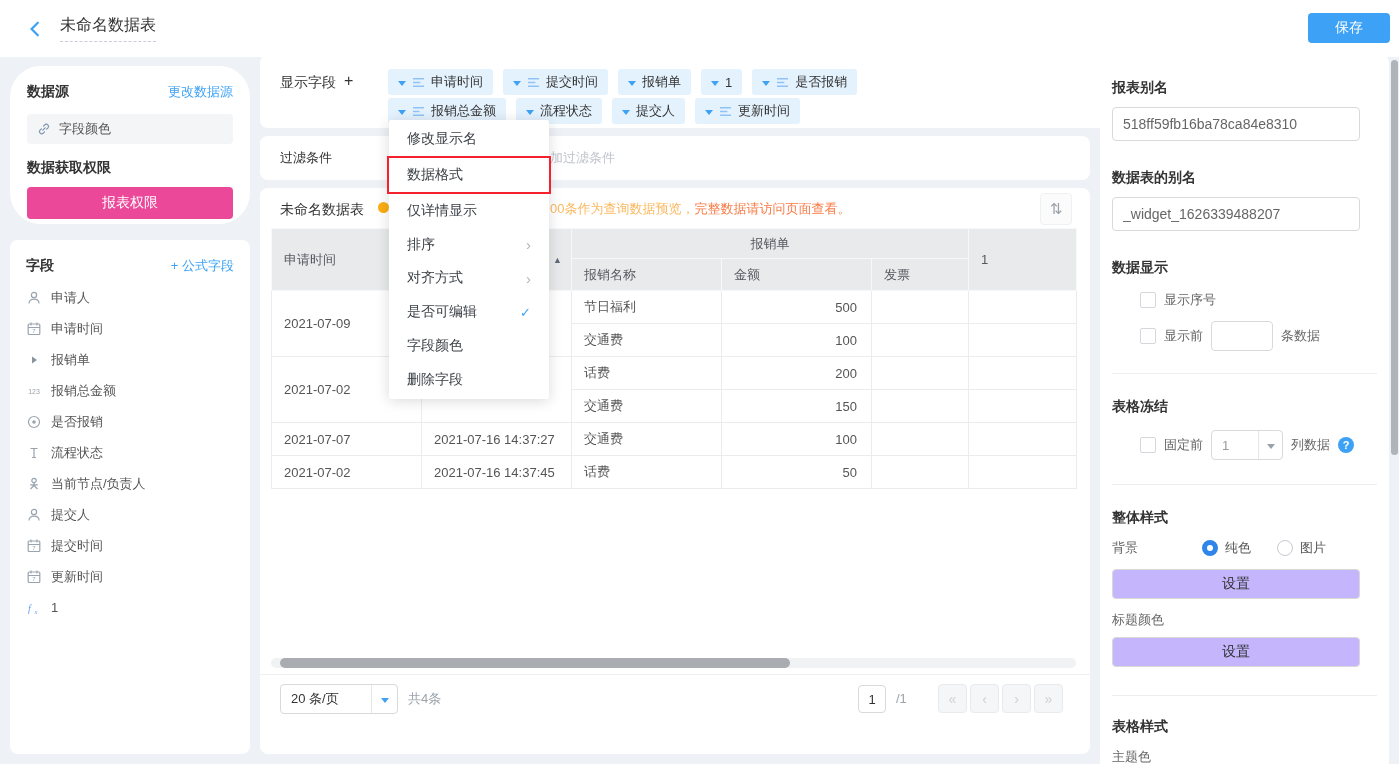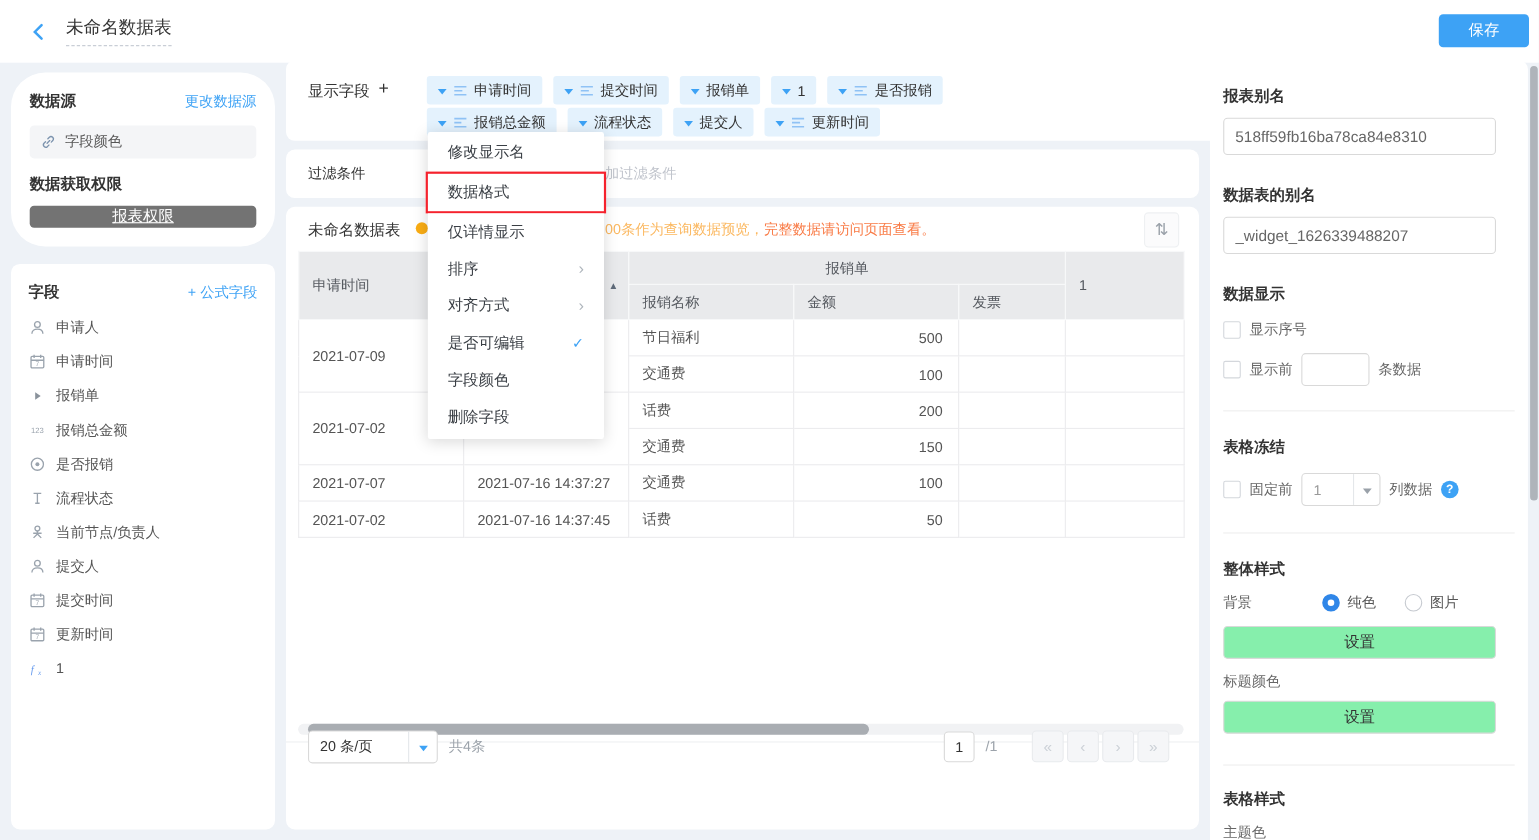--- a/index.html
+++ b/index.html
@@ -13,21 +13,21 @@
   .page-title { font-size:16px; color:#333; margin-left:12px; padding-bottom:5px; border-bottom:1px dashed #C9CED6; }
   .save-btn { position:absolute; right:9px; top:13px; width:82px; height:30px; background:#3DA2F5; color:#fff; border:none; border-radius:4px; font-size:14px; cursor:pointer; font-family:inherit; }
 
   
   #ds-card { left:10px; top:66px; width:240px; height:158px; padding:17px;border-radius:31px; }
   .row-between { display:flex; justify-content:space-between; align-items:center; }
   .bold-label { font-size:14px; font-weight:bold; color:#333; }
   .blue-link { font-size:13px; color:#3DA2F5; cursor:pointer; }
   .source-item { margin-top:13px; height:30px; background:#F4F5F7; border-radius:4px; display:flex; align-items:center; gap:7px; padding:0 9px; color:#555; cursor:pointer; }
   .perm-title { margin-top:15px; }
-  .perm-btn { margin-top:10px; width:100%; height:20px; background:#737373; color:#fff; border:none; border-radius:4px; font-size:14px; cursor:pointer; font-family:inherit;text-decoration:underline; }
+  .perm-btn { margin-top:10px; width:100%; height:32px; background:#ec4899; color:#fff; border:none; border-radius:4px; font-size:14px; cursor:pointer; font-family:inherit; }
 
   
   #fields-card { left:10px; top:240px; width:240px; height:514px; padding:17px 16px; }
   .field-list { margin-top:7px; }
   .field-item { height:31px; display:flex; align-items:center; gap:9px; color:#555; cursor:pointer; }
   .f-icon { width:16px; height:16px; flex:none; }
 
   
   #disp-card { left:260px; top:55px; width:903px; height:73px; padding:14px 20px 8px 20px; display:flex; }
   .disp-label-wrap { width:108px; flex:none; display:flex; gap:8px; align-items:flex-start; padding-top:5px; font-size:14px; color:#333; }
@@ -59,21 +59,21 @@
   .pv-table tbody tr { height:33px; }
   .th-group { text-align:center !important; }
   .th-rel { position:relative; }
   .sort-asc { position:absolute; right:9px; top:50%; transform:translateY(-50%); font-size:9px; color:#5F6B7A; }
   td.amt { text-align:right; padding-right:14px; }
 
   .h-scroll-track { position:absolute; left:11px; top:470px; width:805px; height:10px; background:#F1F2F4; border-radius:5px; }
   .h-scroll-thumb { position:absolute; left:9px; top:0; width:510px; height:10px; background:#A9ADB2; border-radius:5px; cursor:pointer; }
   .pv-divider { position:absolute; left:0; top:486px; width:830px; border-top:1px solid #EEF0F2; }
 
-  .pager { position:absolute; left:0; top:476px; width:686px; height:30px; }
+  .pager { position:absolute; left:0; top:496px; width:686px; height:30px; }
   .page-size { position:absolute; left:20px; top:0; width:118px; height:30px; border:1px solid #D9D9D9; border-radius:4px; display:flex; align-items:center; cursor:pointer; background:#fff; }
   .page-size .ps-label { flex:1; padding-left:10px; color:#333; }
   .page-size .ps-caret { width:26px; height:100%; border-left:1px solid #E4E7EA; display:flex; align-items:center; justify-content:center; }
   .pager-total { position:absolute; left:148px; top:0; line-height:30px; color:#9CA3AB; }
   .page-input { position:absolute; left:598px; top:1px; width:28px; height:28px; border:1px solid #D9D9D9; border-radius:4px; text-align:center; font-size:13px; color:#333; font-family:inherit; }
   .pager-of { position:absolute; left:636px; top:0; line-height:30px; color:#9CA3AB; }
   .pager-btns { position:absolute; left:678px; top:0; display:flex; gap:3px; }
   .pg-btn { width:29px; height:29px; background:#F5F6F8; border:1px solid #E8EAED; border-radius:4px; color:#CCD1D7; font-size:14px; display:flex; align-items:center; justify-content:center; cursor:pointer; }
 
   
@@ -82,34 +82,34 @@
   .ctx-item .right-glyph { margin-left:auto; color:#AEB5BC; font-size:15px; }
   .ctx-item .check-glyph { margin-left:auto; color:#3DA2F5; font-size:13px; }
   .ctx-item.highlight { border:2px solid #F5222D; margin:0 -2px; }
 
   
   #settings-card { left:1100px; top:55px; width:289px; height:709px; border-radius:8px 8px 0 0; padding:24px 28px 0 12px; overflow:hidden; }
   .set-h { font-size:14px; font-weight:bold; color:#333; }
   .set-input { width:248px; height:32px; border:1px solid #D9D9D9; border-radius:4px; padding:16px 10px; font-size:14px; color:#666; margin-top:10px; display:block; font-family:inherit; background:#fff; }
   .mt28 { margin-top:28px; } .mt24 { margin-top:24px; } .mt22 { margin-top:22px; }
   .mt14 { margin-top:14px; } .mt12 { margin-top:12px; } .mt8 { margin-top:8px; }
-  .chk-row { display:flex; align-items:center; gap:8px; color:#666; }
+  .chk-row { display:flex; align-items:center; gap:8px; color:#666;margin-left:28px; }
   .chk-box { width:16px; height:16px; border:1px solid #D4D7DC; border-radius:2px; background:#fff; flex:none; cursor:pointer; }
   .mini-input { width:62px; height:30px; border:1px solid #D9D9D9; border-radius:4px; font-family:inherit; padding:0 6px; }
   .divider { border-top:1px solid #EEEEEE; margin-top:22px; margin-right:-16px; }
   .freeze-select { width:72px; height:30px; border:1px solid #D9D9D9; border-radius:4px; display:flex; align-items:center; cursor:pointer; background:#fff; }
   .freeze-select .fs-val { flex:1; padding-left:10px; color:#999; }
   .freeze-select .fs-caret { width:24px; height:100%; border-left:1px solid #E4E7EA; display:flex; align-items:center; justify-content:center; }
   .help-icon { width:16px; height:16px; border-radius:50%; background:#3DA2F5; color:#fff; font-size:11px; font-weight:bold; display:flex; align-items:center; justify-content:center; cursor:pointer; }
   .radio-row { display:flex; align-items:center; gap:26px; color:#555; }
   .radio { display:flex; align-items:center; gap:7px; cursor:pointer; }
   .radio-dot { width:16px; height:16px; border-radius:50%; background:#fff; flex:none; }
   .radio-on { border:5px solid #2F86E8; }
   .radio-off { border:1px solid #C6CAD0; }
-  .set-btn { width:248px; height:30px; border:1px solid #D9D9D9; border-radius:4px; background:#86efac; font-size:14px; color:#333; cursor:pointer; font-family:inherit; display:block; }
+  .set-btn { width:248px; height:30px; border:1px solid #D9D9D9; border-radius:4px; background:#c4b5fd; font-size:14px; color:#333; cursor:pointer; font-family:inherit; display:block; }
   .sub-label { color:#666; }
   .bg-label { width:64px; color:#666; }
 
   
   .v-scroll-thumb { position:absolute; left:1391px; top:60px; width:7px; height:395px; background:#AFB4BA; border-radius:4px; cursor:pointer; z-index:40; }
 </style>
 </head>
 <body>
 
 <header class="topbar">

